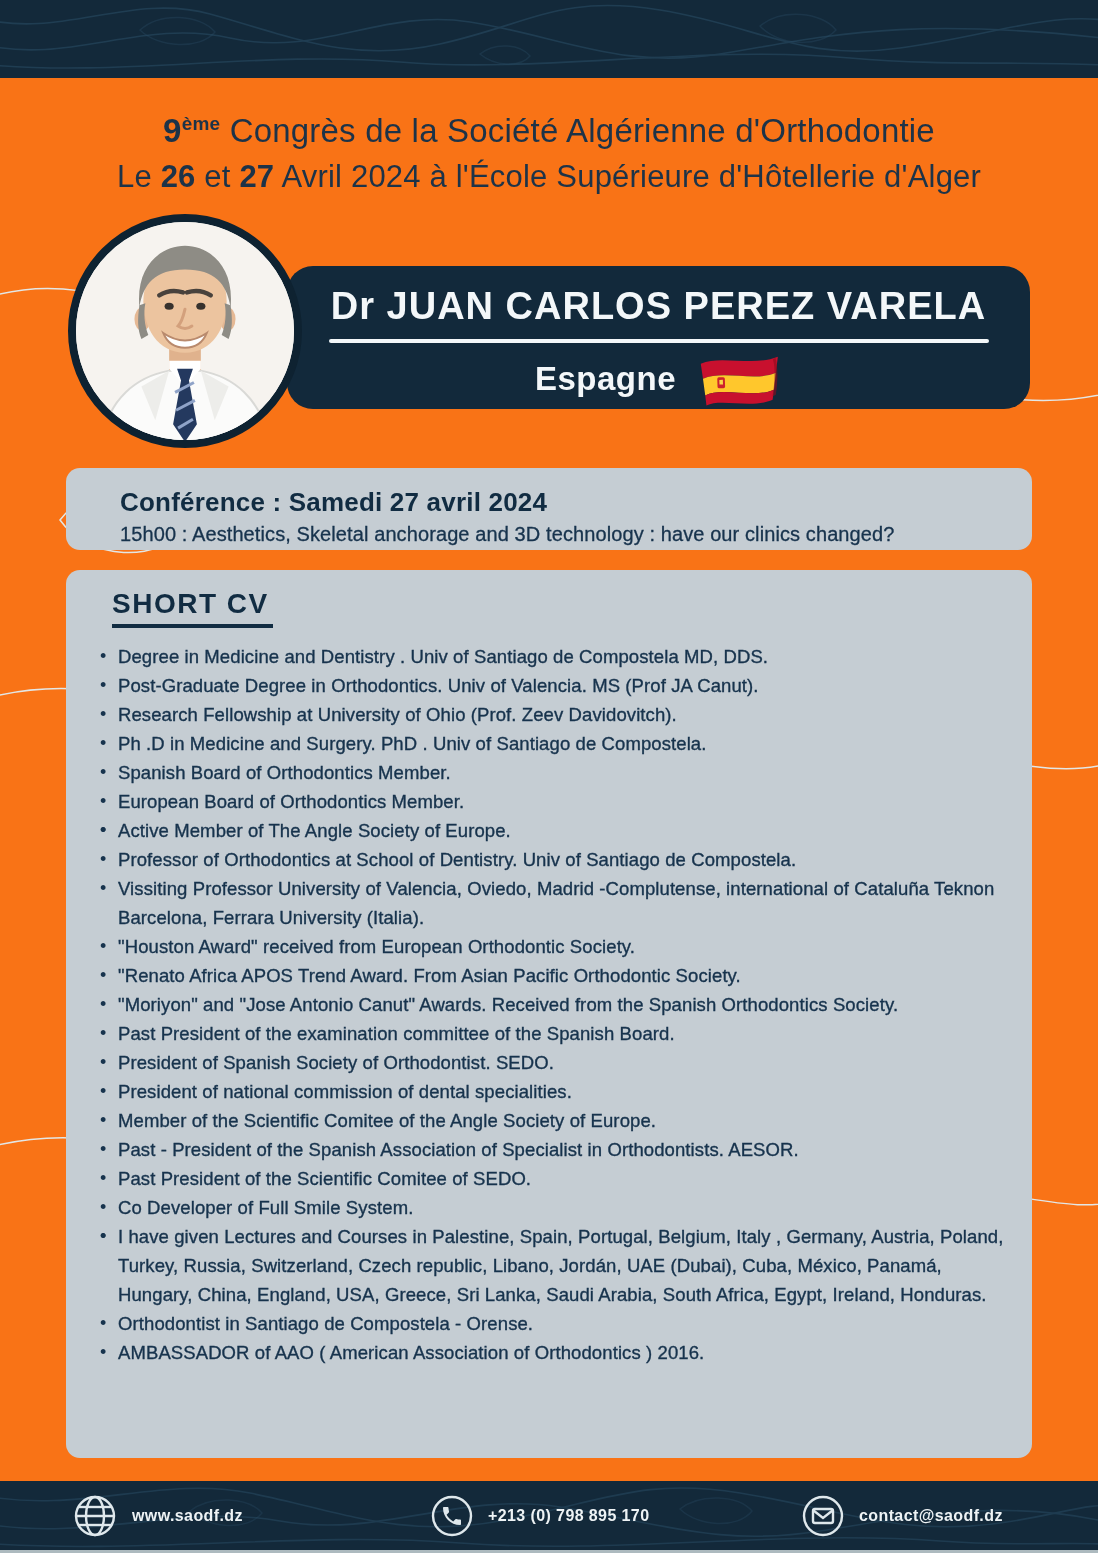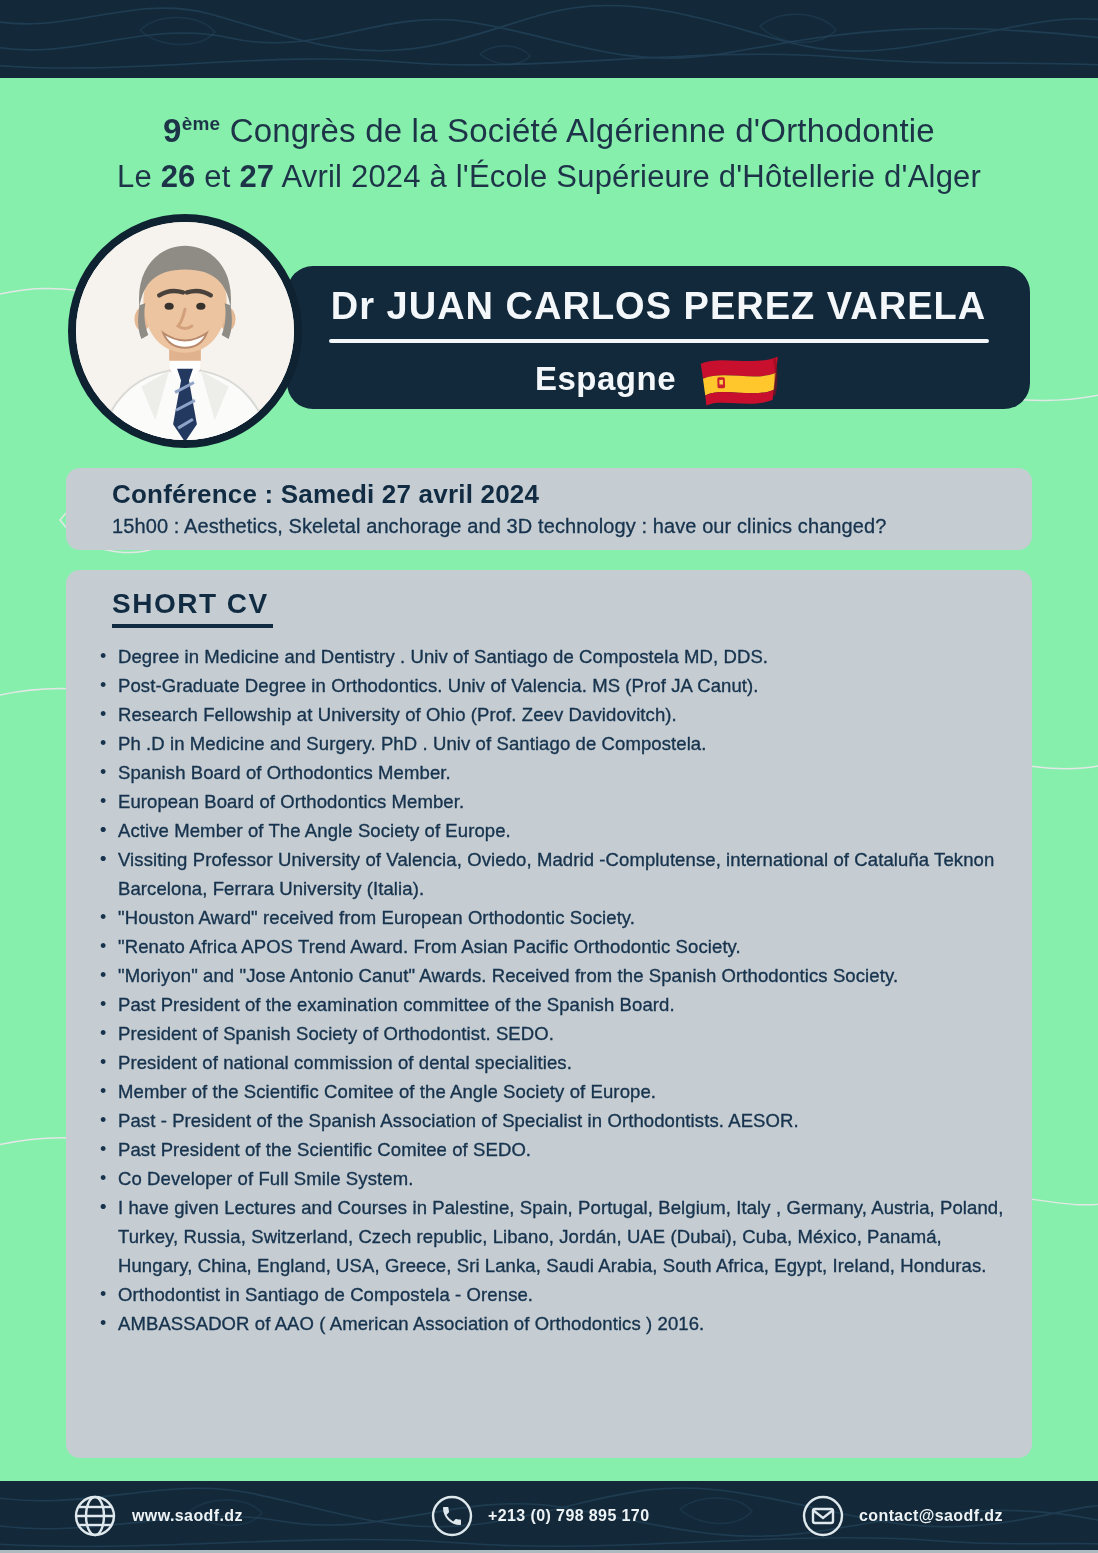--- a/index.html
+++ b/index.html
@@ -1,18 +1,18 @@
 <!DOCTYPE html>
 <html><head>
 <meta charset="utf-8">
 <style>
   html,body{margin:0;padding:0;background:#e9ebea;}
   .poster{
     position:relative; width:1098px; height:1553px; overflow:hidden;
-    background:#86efac; font-family:"Liberation Sans", sans-serif;
+    background:#f97316; font-family:"Liberation Sans", sans-serif;
   }
   svg{display:block;}
   .bg-pattern{position:absolute; inset:0; z-index:0;}
 
   
   .top-band{position:absolute; left:0; top:0; width:1098px; height:78px; background:#13293a; z-index:1; overflow:hidden;}
   .band-contours{position:absolute; inset:0; width:100%; height:100%;}
 
   
   .title-block{position:absolute; left:0; top:108px; width:1098px; text-align:center; z-index:2;
@@ -28,21 +28,21 @@
   .name-underline{width:660px; height:4px; background:#f3f7f9; margin:11px auto 7px auto; border-radius:2px;}
   .country-row{display:flex; align-items:center; justify-content:center; gap:22px;}
   .country-label{color:#f3f7f9; font-size:33px; font-weight:bold; letter-spacing:.5px;}
   .flag{transform:rotate(-2deg); margin-top:2px;}
 
   .photo-ring{position:absolute; left:68px; top:214px; width:218px; height:218px;
     border-radius:50%; border:8px solid #0e2231; background:#f6f3ef; overflow:hidden; z-index:3;}
 
   
   .panel{position:absolute; left:66px; width:966px; background:#c5cdd3; border-radius:14px; z-index:2;}
-  .conf-panel{top:468px; height:82px; padding:0; box-sizing:border-box;}
+  .conf-panel{top:468px; height:82px; padding:8px; box-sizing:border-box;}
   .conf-title{margin:11px 0 0 46px; color:#112c42; font-size:26px; font-weight:bold; letter-spacing:.2px;}
   .conf-session{margin:5px 0 0 46px; color:#17334d; font-size:20px; letter-spacing:.1px;
     -webkit-text-stroke:.3px #17334d;}
 
   .cv-panel{top:570px; height:888px; box-sizing:border-box; padding:18px 24px 0 34px;}
   .cv-heading{display:inline-block; color:#112c42; font-size:28px; font-weight:bold;
     letter-spacing:1.5px; border-bottom:4px solid #112c42; padding:0 4px 4px 0; margin-left:12px;}
   .cv-list{list-style:none; margin:14px 0 0 0; padding:0;}
   .cv-item{position:relative; padding-left:18px; color:#17334d; font-size:18.5px; line-height:29px;
     -webkit-text-stroke:.35px #17334d; letter-spacing:.1px;}
@@ -157,21 +157,21 @@
     <div class="cv-heading">SHORT CV</div>
     <ul class="cv-list">
         <li class="cv-item"><span class="bullet">•</span><span>Degree in Medicine and Dentistry . Univ of Santiago de Compostela MD, DDS.</span></li>
         <li class="cv-item"><span class="bullet">•</span><span>Post-Graduate Degree in Orthodontics. Univ of Valencia. MS (Prof JA Canut).</span></li>
         <li class="cv-item"><span class="bullet">•</span><span>Research Fellowship at University of Ohio (Prof. Zeev Davidovitch).</span></li>
         <li class="cv-item"><span class="bullet">•</span><span>Ph .D in Medicine and Surgery. PhD . Univ of Santiago de Compostela.</span></li>
         <li class="cv-item"><span class="bullet">•</span><span>Spanish Board of Orthodontics Member.</span></li>
         <li class="cv-item"><span class="bullet">•</span><span>European Board of Orthodontics Member.</span></li>
         <li class="cv-item"><span class="bullet">•</span></li>
         <li class="cv-item"><span class="bullet">•</span><span>Active Member of The Angle Society of Europe.</span></li>
-        <li class="cv-item"><span class="bullet">•</span></li>
+        <li class="cv-item"><span class="bullet">•</span><span>Professor of Orthodontics at School of Dentistry. Univ of Santiago de Compostela.</span></li>
         <li class="cv-item"><span class="bullet">•</span><span>Vissiting Professor University of Valencia, Oviedo, Madrid -Complutense, international of Cataluña Teknon Barcelona, Ferrara University (Italia).</span></li>
         <li class="cv-item"><span class="bullet">•</span><span>"Houston Award" received from European Orthodontic Society.</span></li>
         <li class="cv-item"><span class="bullet">•</span><span>"Renato Africa APOS Trend Award. From Asian Pacific Orthodontic Society.</span></li>
         <li class="cv-item"><span class="bullet">•</span><span>"Moriyon" and "Jose Antonio Canut" Awards. Received from the Spanish Orthodontics Society.</span></li>
         <li class="cv-item"><span class="bullet">•</span><span>Past President of the examination committee of the Spanish Board.</span></li>
         <li class="cv-item"><span class="bullet">•</span><span>President of Spanish Society of Orthodontist. SEDO.</span></li>
         <li class="cv-item"><span class="bullet">•</span><span>President of national commission of dental specialities.</span></li>
         <li class="cv-item"><span class="bullet">•</span><span>Member of the Scientific Comitee of the Angle Society of Europe.</span></li>
         <li class="cv-item"><span class="bullet">•</span><span>Past - President of the Spanish Association of Specialist in Orthodontists. AESOR.</span></li>
         <li class="cv-item"><span class="bullet">•</span><span>Past President of the Scientific Comitee of SEDO.</span></li>

